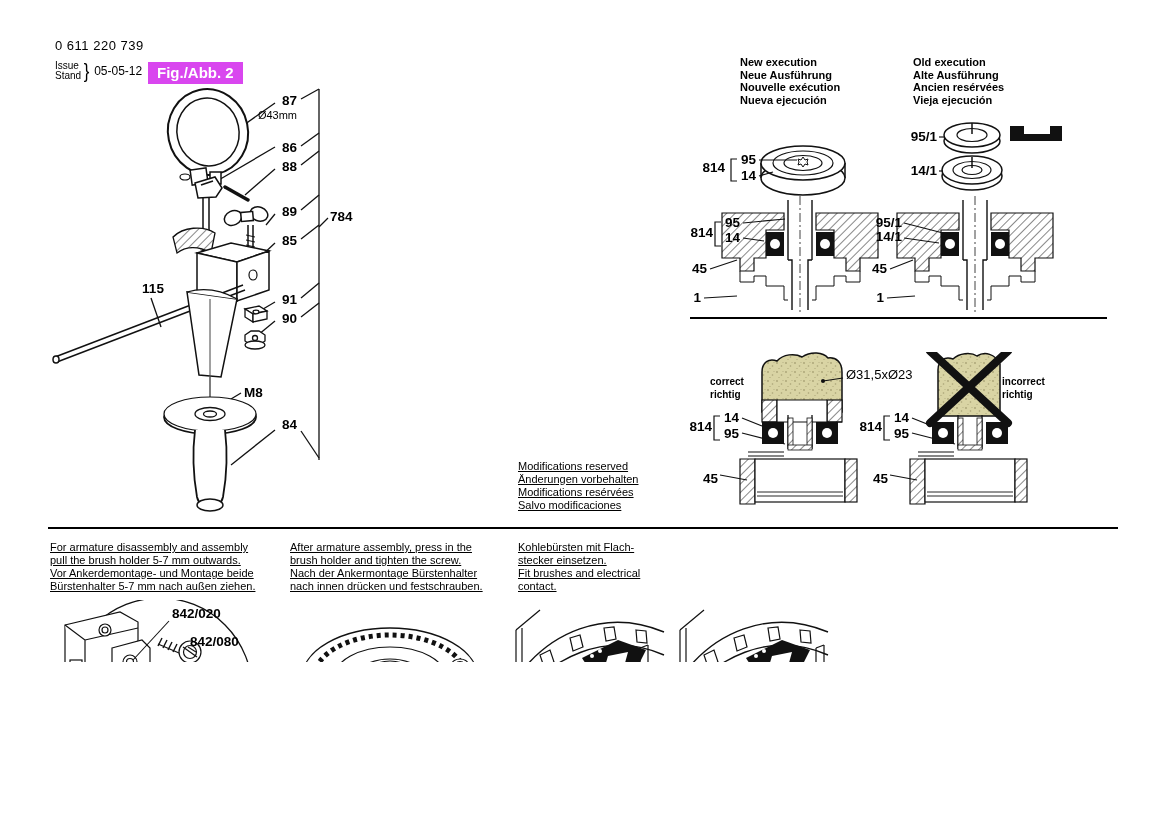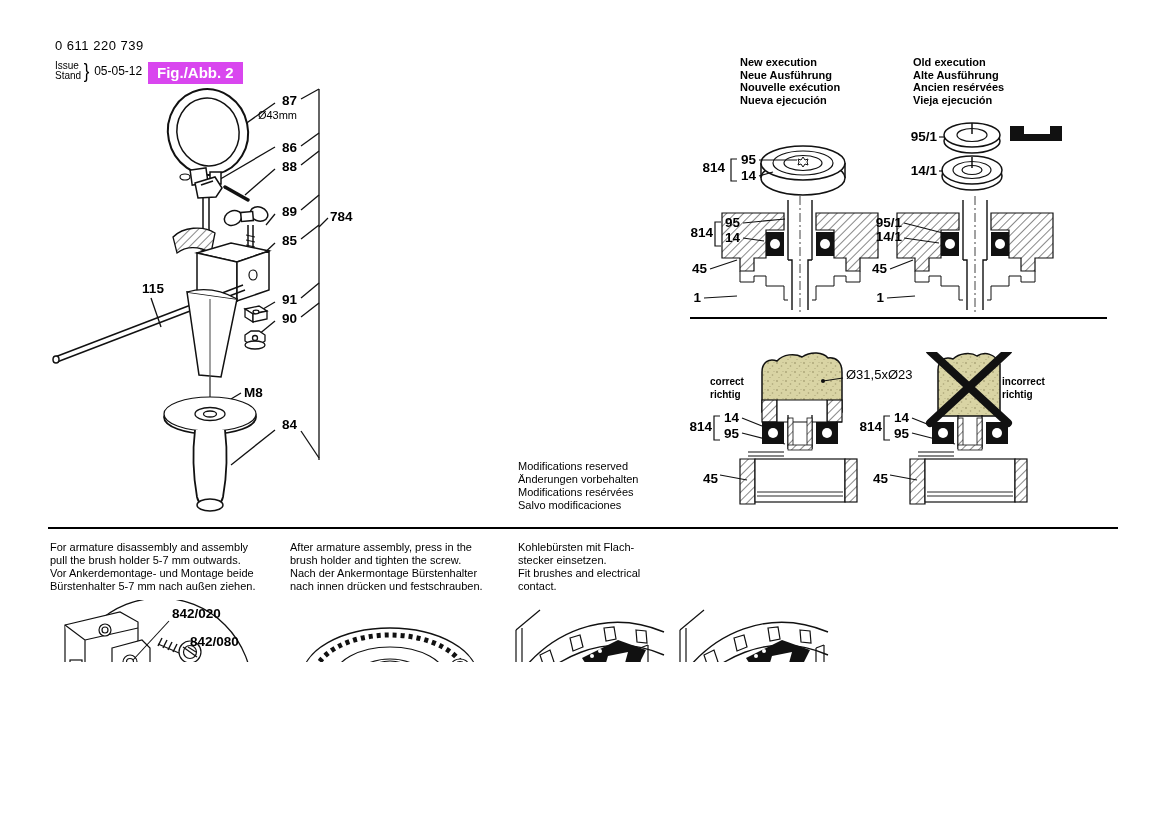--- a/index.html
+++ b/index.html
@@ -8,21 +8,21 @@
   .abs{position:absolute;}
   .t13{font-size:13px;line-height:15px;}
   .t115{font-size:13px;line-height:13.5px;}
   .b{font-weight:bold;}
   .figbox{background:#d946ef;color:#fff;font-weight:bold;font-size:15px;padding:2px 9px 3px 9px;margin-left:10px;}
   .issue{display:flex;align-items:center;gap:2px;}
   .issue .col{display:flex;flex-direction:column;font-size:10px;line-height:10.5px;}
   .issue .brace{font-size:21px;font-weight:300;transform:scaleX(.8);}
   .issue .date{font-size:12px;margin-left:2px;}
   .hdr4 div{font-size:11px;line-height:12.5px;font-weight:bold;white-space:pre;}
-  .txt4 div{font-size:11px;line-height:13px;white-space:pre;}
+  .txt4 div{font-size:11px;line-height:13px;white-space:pre;text-decoration:underline;}
   .attline{font-size:11.5px;line-height:13.5px;white-space:pre;display:flex;}
   .attline .lab{font-weight:bold;width:64px;}
   .hr{border-top:2px solid #000;height:0;}
   svg text{font-family:"Liberation Sans",sans-serif;fill:#000;}
   .sn{font-size:13.5px;font-weight:bold;}
   .sm{font-size:11px;font-weight:normal;}
   .lbl2{font-size:10px;line-height:13px;font-weight:bold;}
 </style>
 </head>
 <body>

